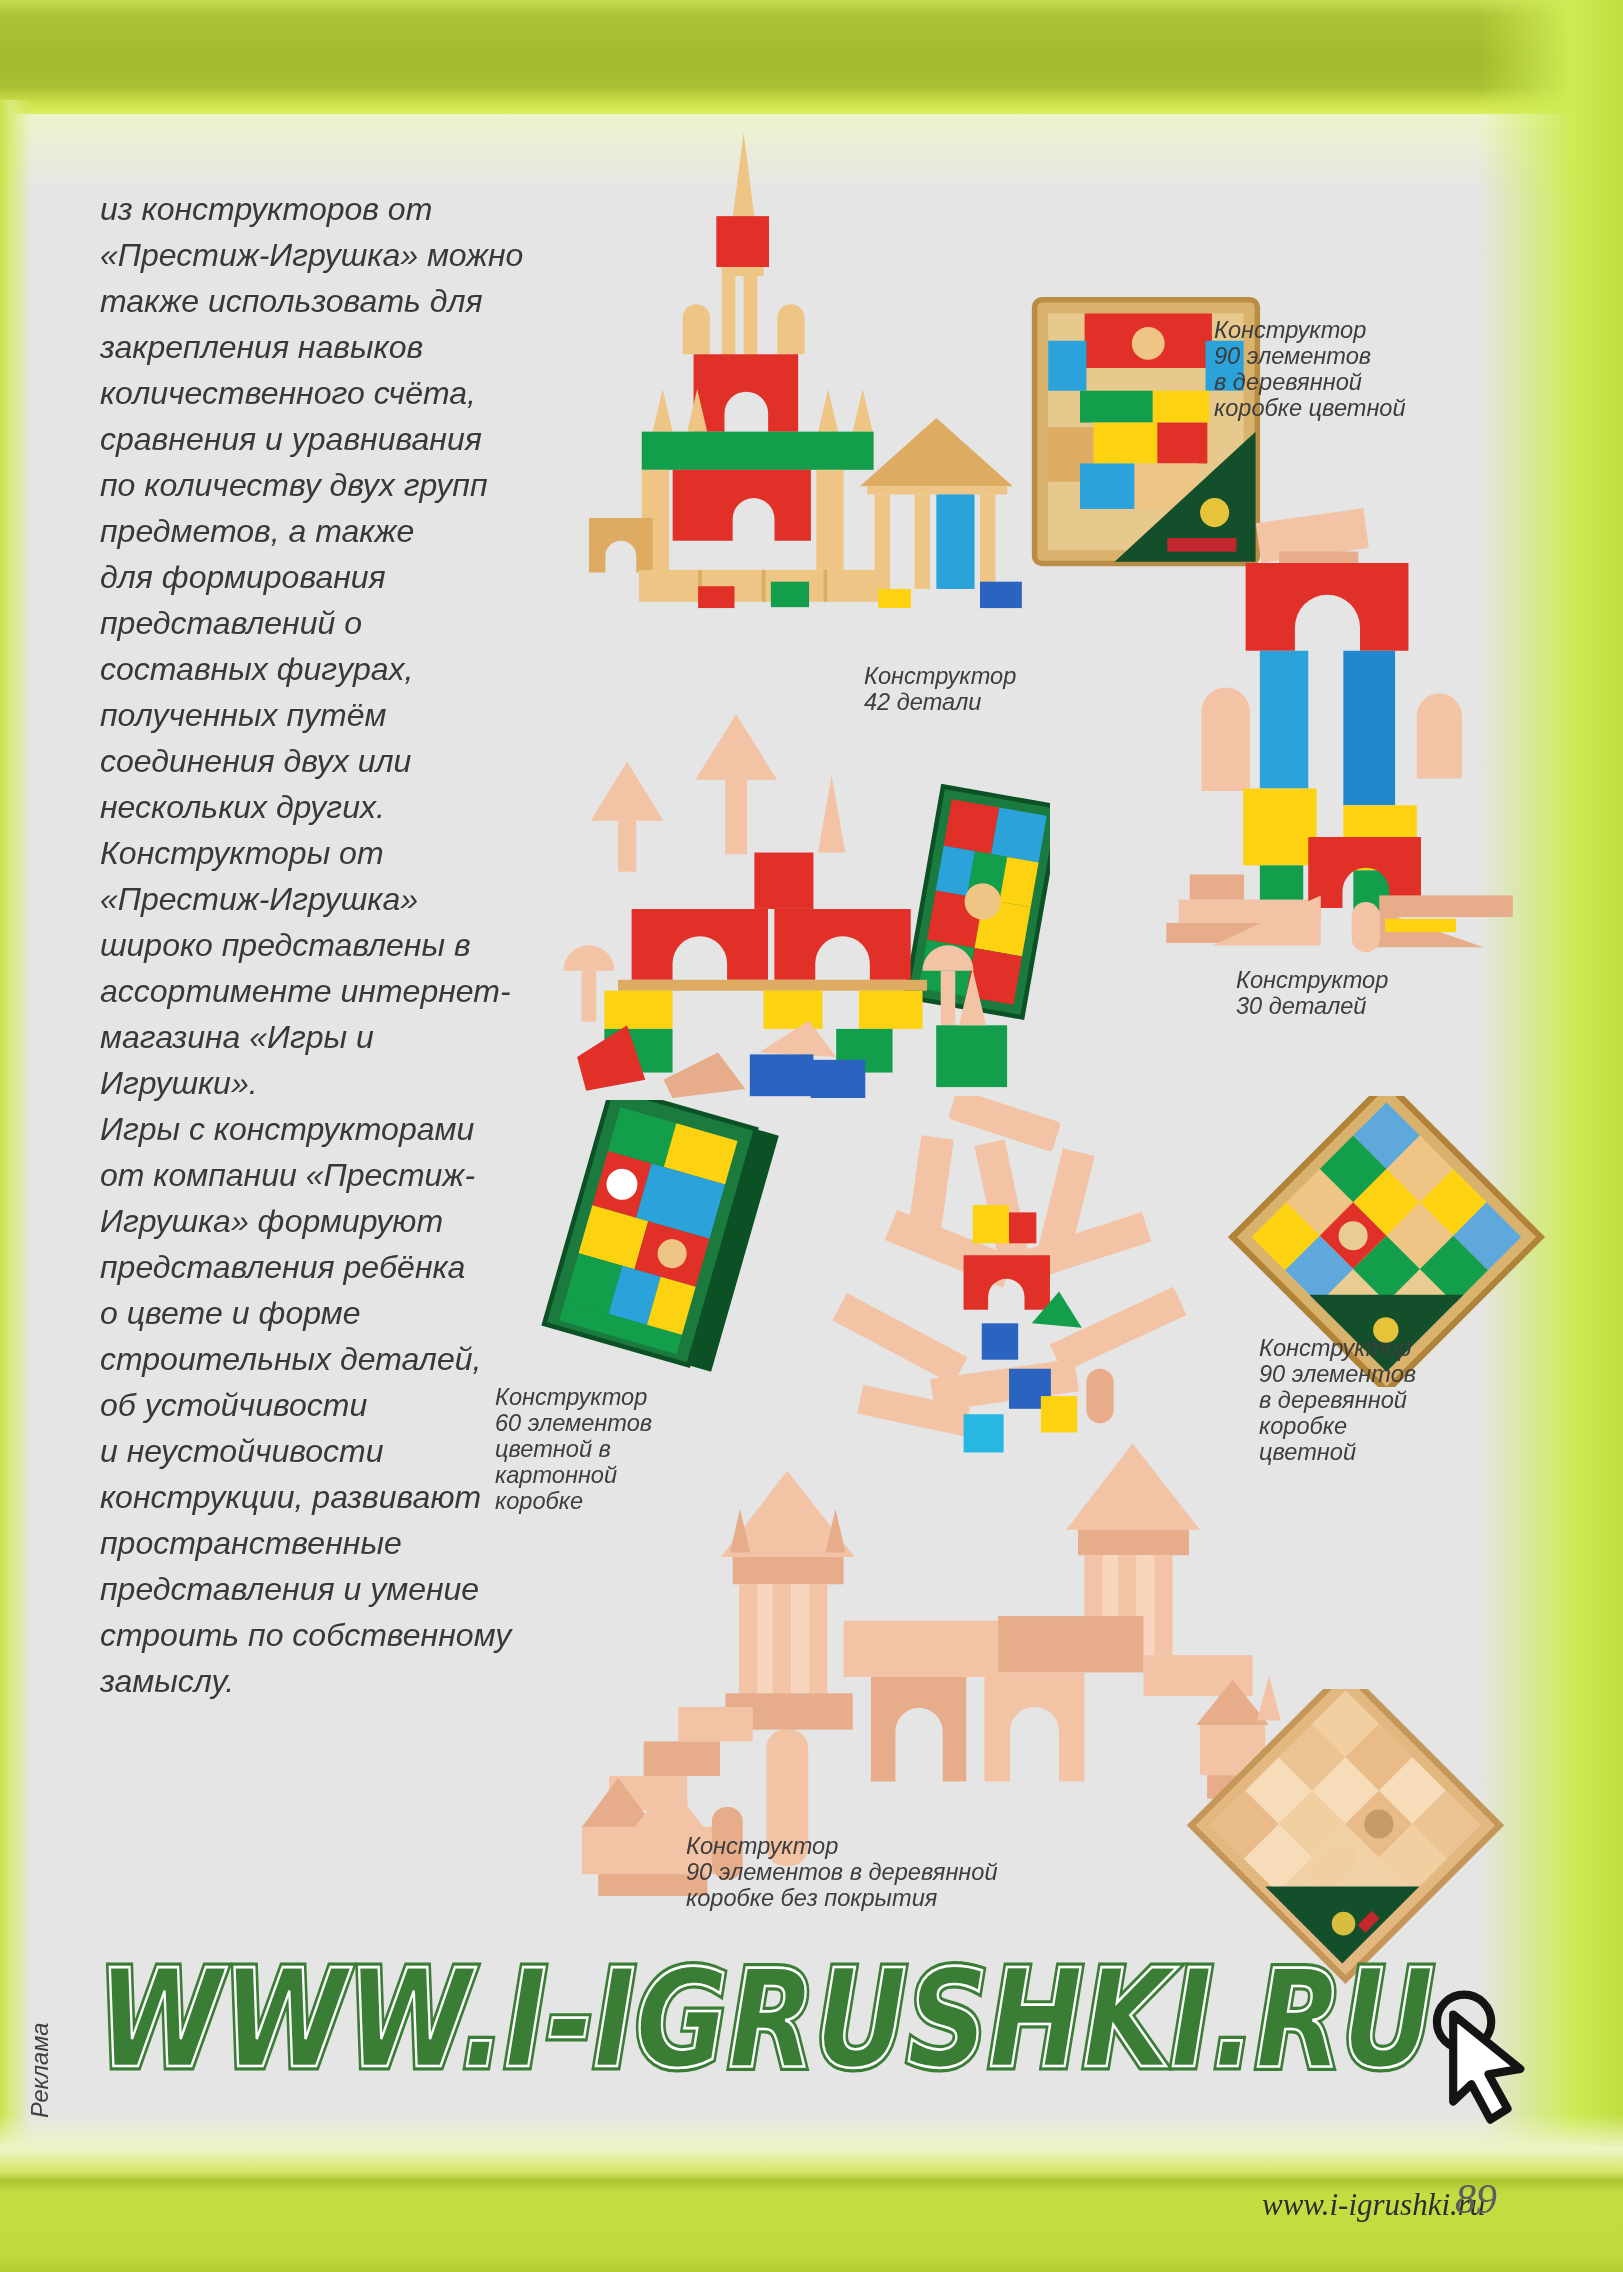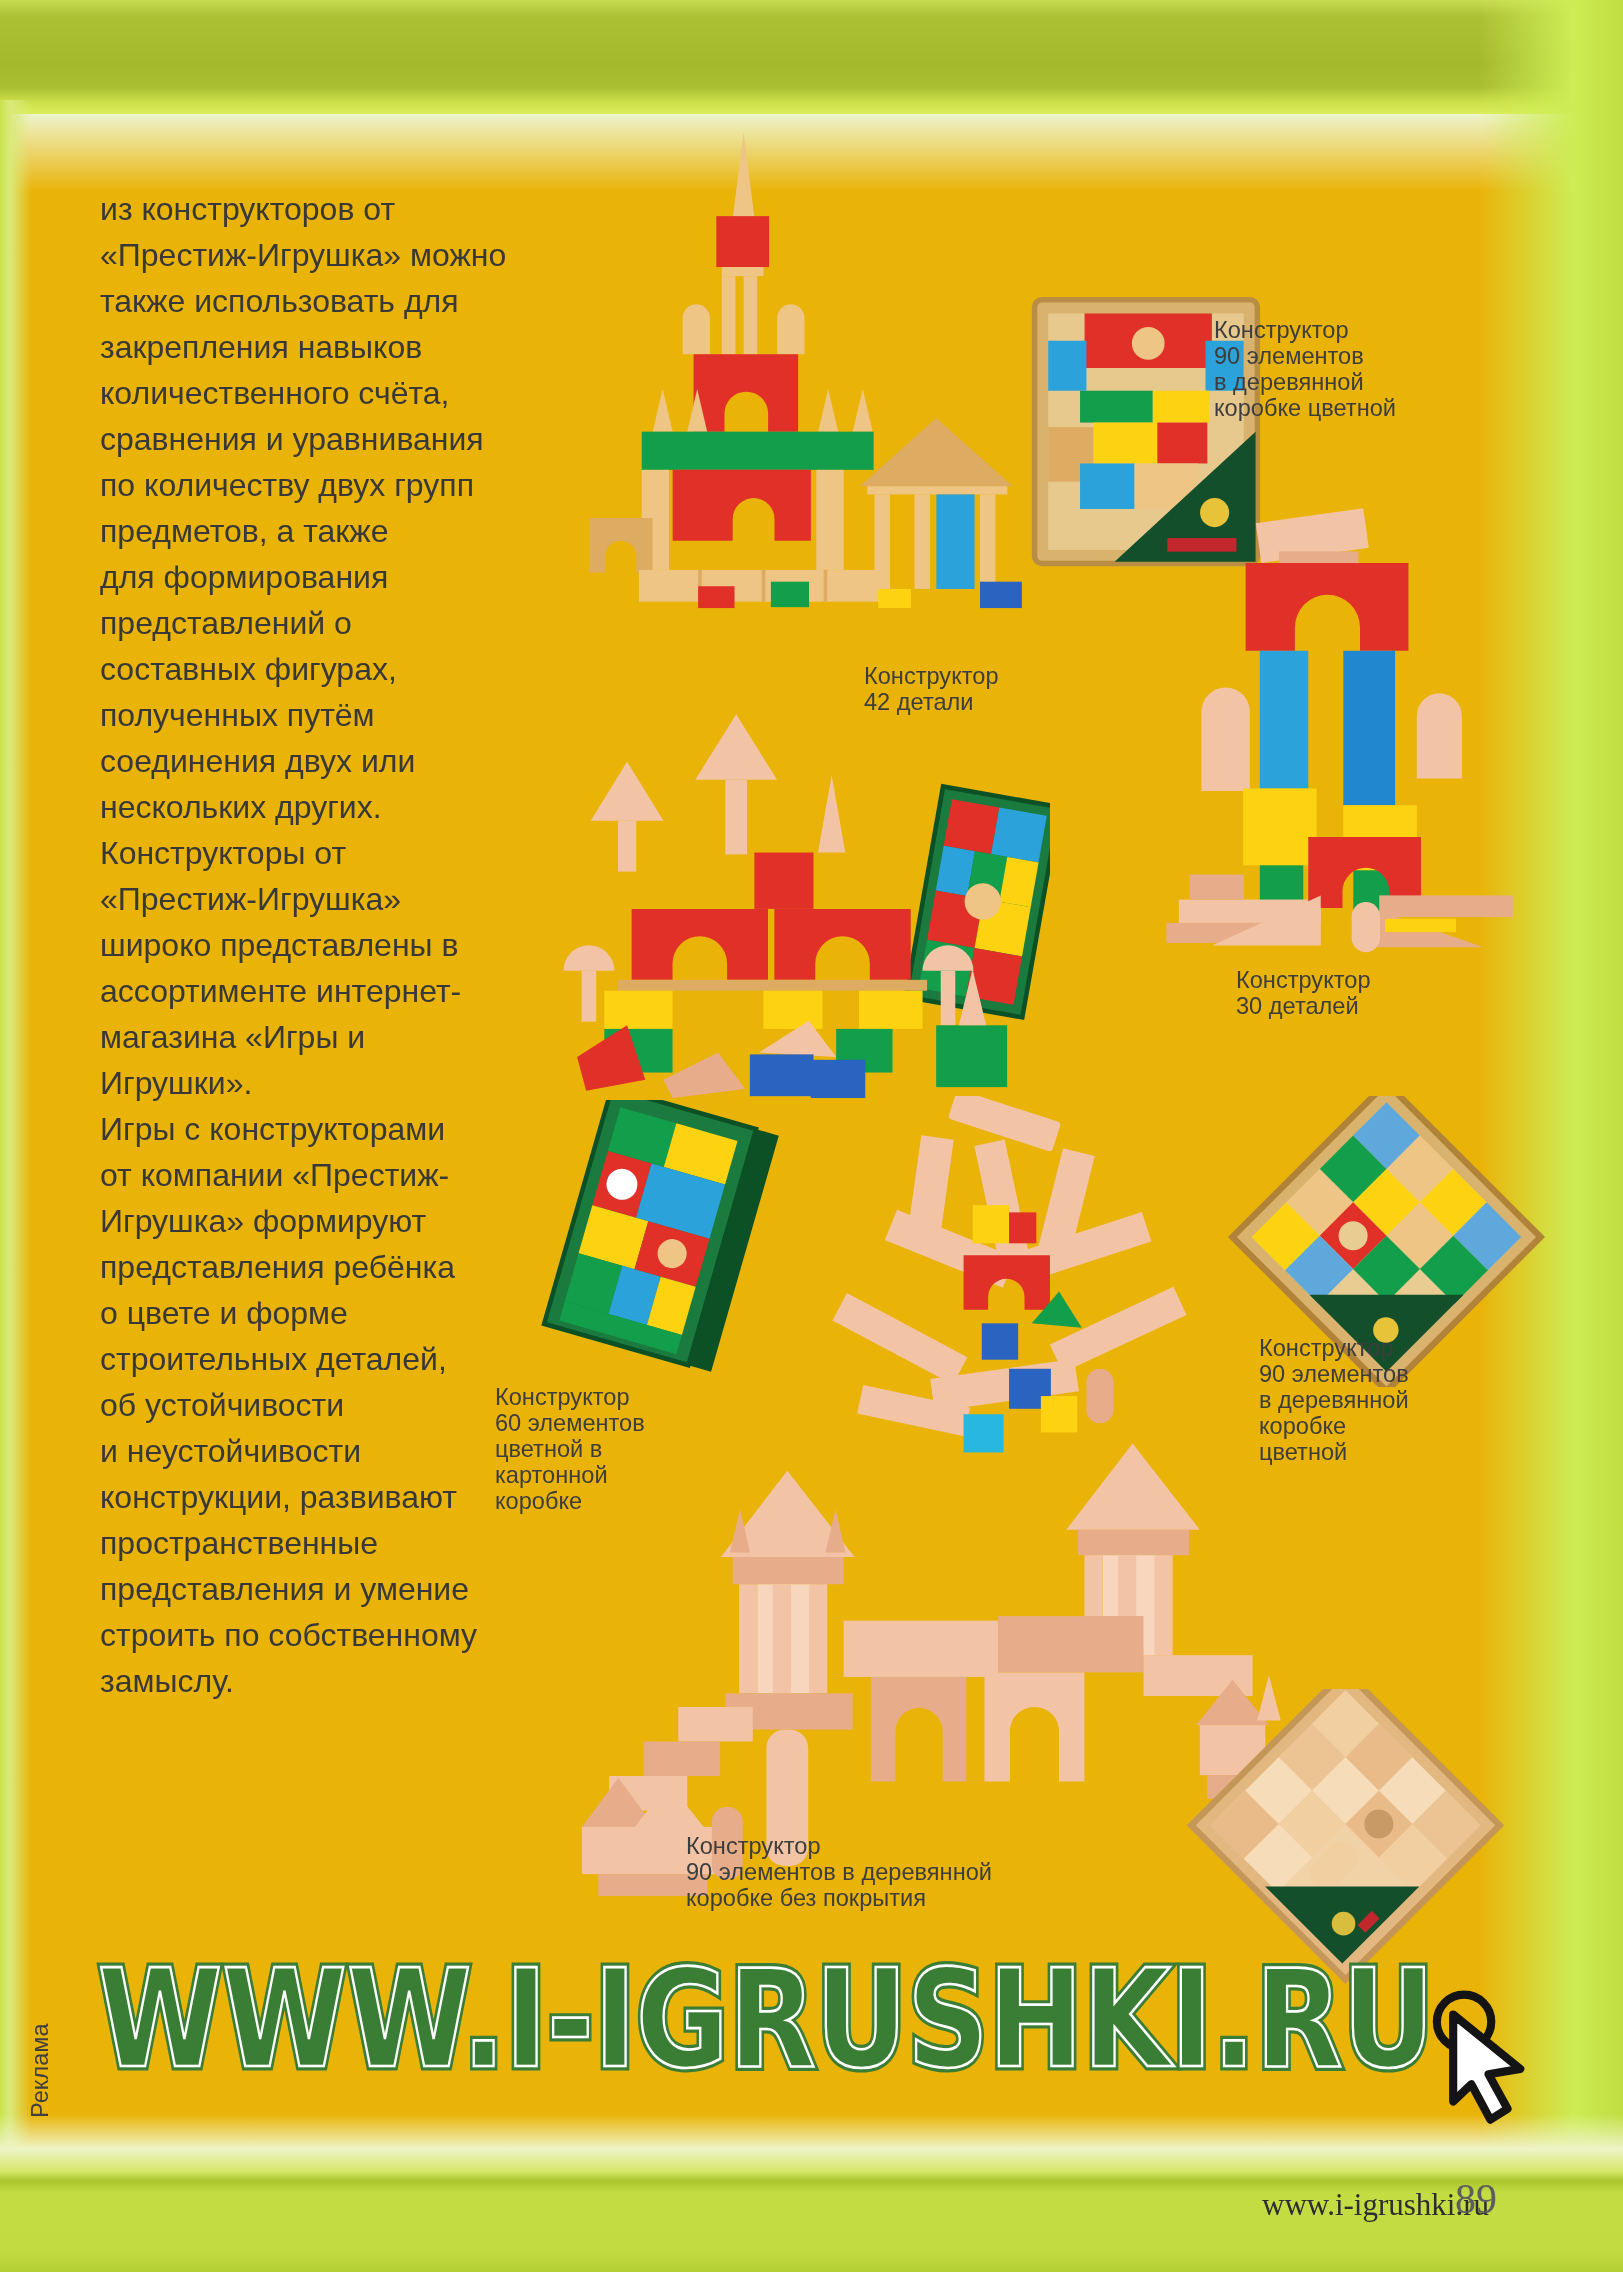--- a/index.html
+++ b/index.html
@@ -1,17 +1,17 @@
 <!DOCTYPE html>
 <html style="font-size:14.5px"><head>
 <meta charset="utf-8">
 <style>
   html,body{margin:0;padding:0;background:#ffffff;}
-  .page{position:relative;width:1624px;height:2273px;background:#eab308;overflow:hidden;
-        font-family:"Liberation Sans",sans-serif;}
+  .page{position:relative;width:1624px;height:2273px;background:#e5e5e5;overflow:hidden;
+        font-family:"Liberation Sans",sans-serif;font-style:italic;}
   
   .frame-top{position:absolute;top:0;left:0;right:0;height:114px;z-index:1;
     background:linear-gradient(180deg,#c8dc52 0%,#adc134 14%,#a4b92b 55%,#a9be30 76%,#cde14b 90%,#dcee5d 100%);}
   .frame-top-fade{position:absolute;top:114px;left:0;right:0;height:86px;z-index:1;
     background:linear-gradient(180deg,#eef4cd 0%,rgba(255,255,255,0) 90%);}
   .frame-right{position:absolute;top:0;right:0;bottom:0;width:145px;z-index:1;
     background:linear-gradient(to left,#c0dd3f 0%,#cdec55 35%,rgba(205,236,85,0) 100%);}
   .frame-left{position:absolute;top:100px;left:0;bottom:109px;width:45px;z-index:1;
     background:linear-gradient(to right,#c9e24c 0%,#d9ea7a 22%,rgba(255,255,255,0) 70%);}
   .frame-bottom{position:absolute;left:0;right:0;bottom:0;height:159px;z-index:1;

